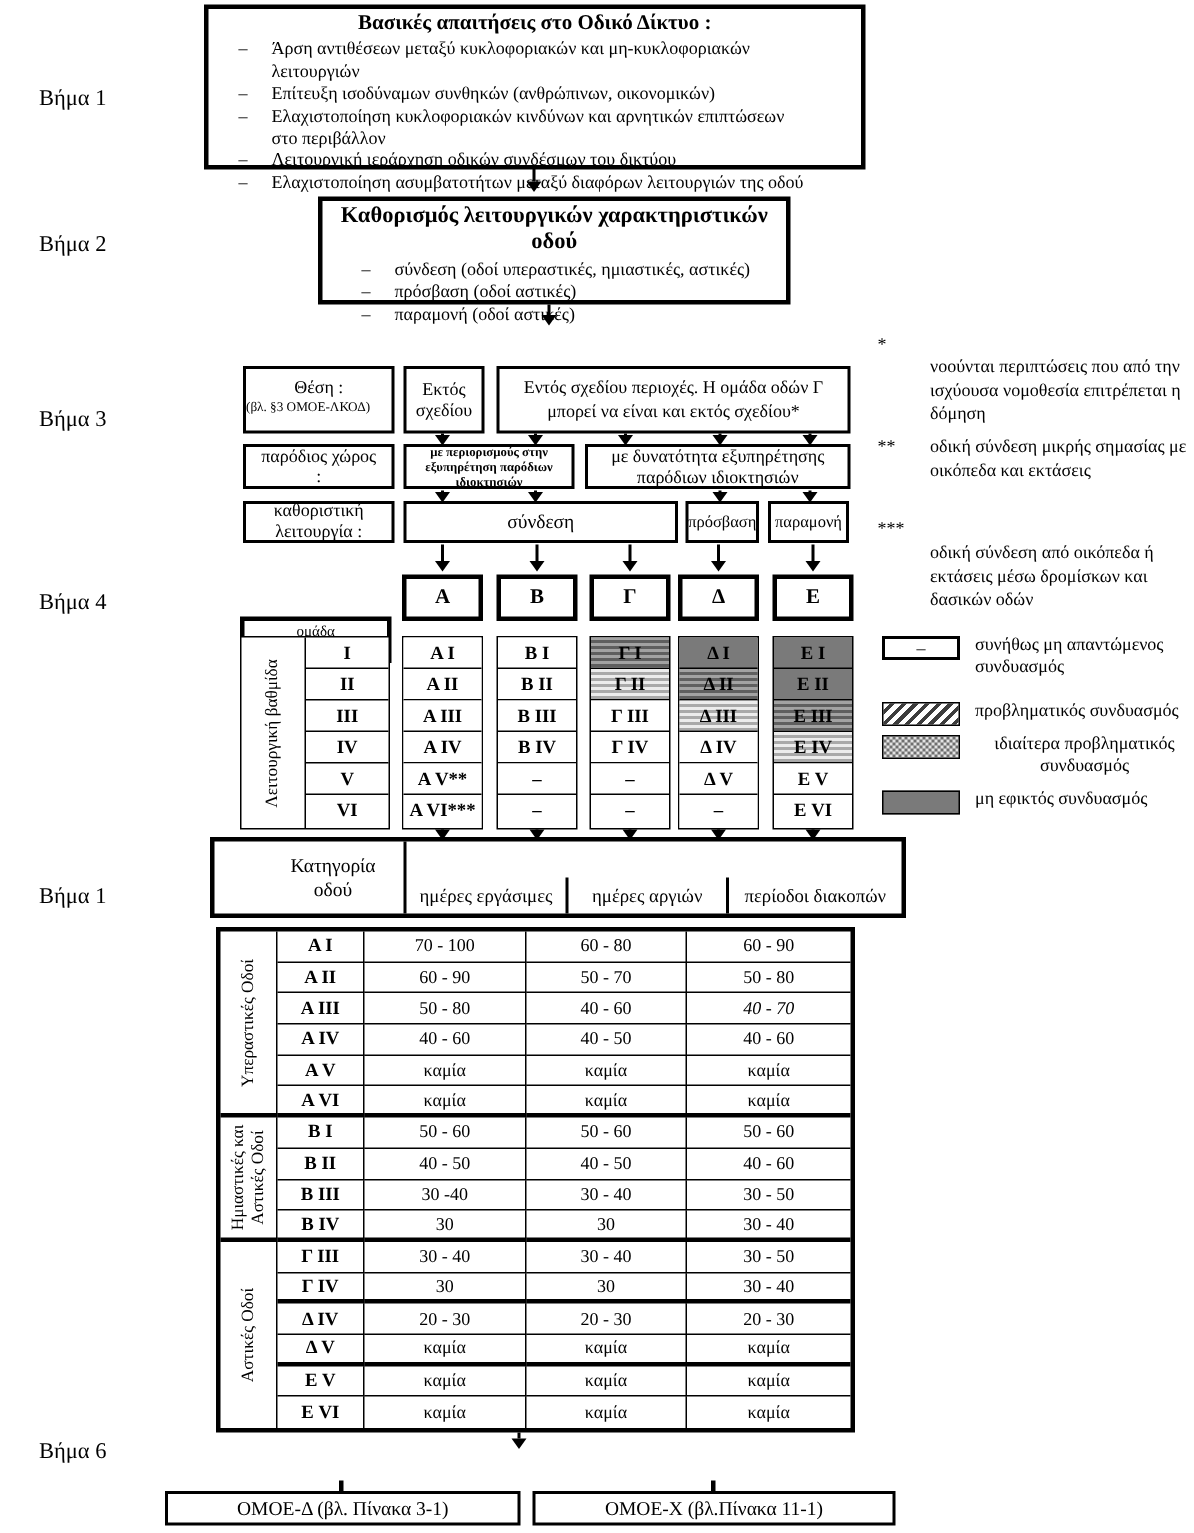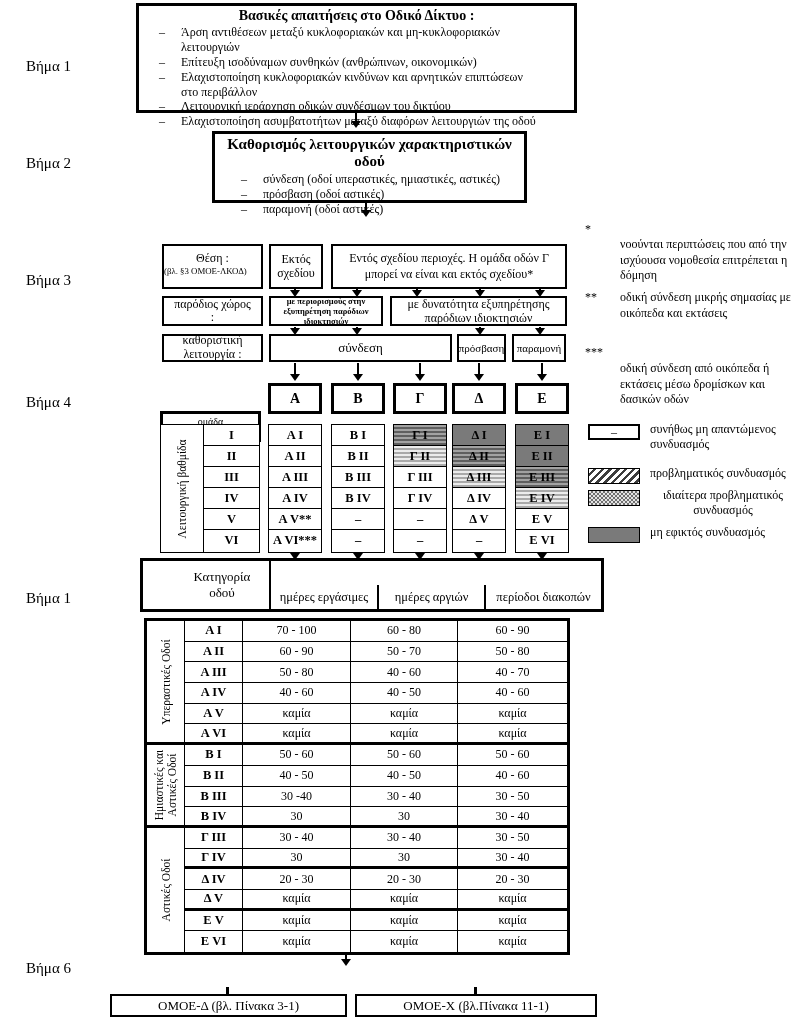--- a/index.html
+++ b/index.html
@@ -238,21 +238,21 @@
       <div class="tc" style="grid-area: 1 / 3;">70 - 100</div>
       <div class="tc" style="grid-area: 1 / 4;">60 - 80</div>
       <div class="tc lastcol" style="grid-area: 1 / 5;">60 - 90</div>
       <div class="tc bold" style="grid-area: 2 / 2;">Α II</div>
       <div class="tc" style="grid-area: 2 / 3;">60 - 90</div>
       <div class="tc" style="grid-area: 2 / 4;">50 - 70</div>
       <div class="tc lastcol" style="grid-area: 2 / 5;">50 - 80</div>
       <div class="tc bold" style="grid-area: 3 / 2;">Α III</div>
       <div class="tc" style="grid-area: 3 / 3;">50 - 80</div>
       <div class="tc" style="grid-area: 3 / 4;">40 - 60</div>
-      <div class="tc lastcol" style="grid-area: 3 / 5;">40 - 70</div>
+      <div class="tc lastcol" style="grid-area: 3 / 5; font-style: italic;">40 - 70</div>
       <div class="tc bold" style="grid-area: 4 / 2;">Α IV</div>
       <div class="tc" style="grid-area: 4 / 3;">40 - 60</div>
       <div class="tc" style="grid-area: 4 / 4;">40 - 50</div>
       <div class="tc lastcol" style="grid-area: 4 / 5;">40 - 60</div>
       <div class="tc bold" style="grid-area: 5 / 2;">Α V</div>
       <div class="tc" style="grid-area: 5 / 3;">καμία</div>
       <div class="tc" style="grid-area: 5 / 4;">καμία</div>
       <div class="tc lastcol" style="grid-area: 5 / 5;">καμία</div>
       <div class="tc bold thickb" style="grid-area: 6 / 2;">Α VI</div>
       <div class="tc thickb" style="grid-area: 6 / 3;">καμία</div>

